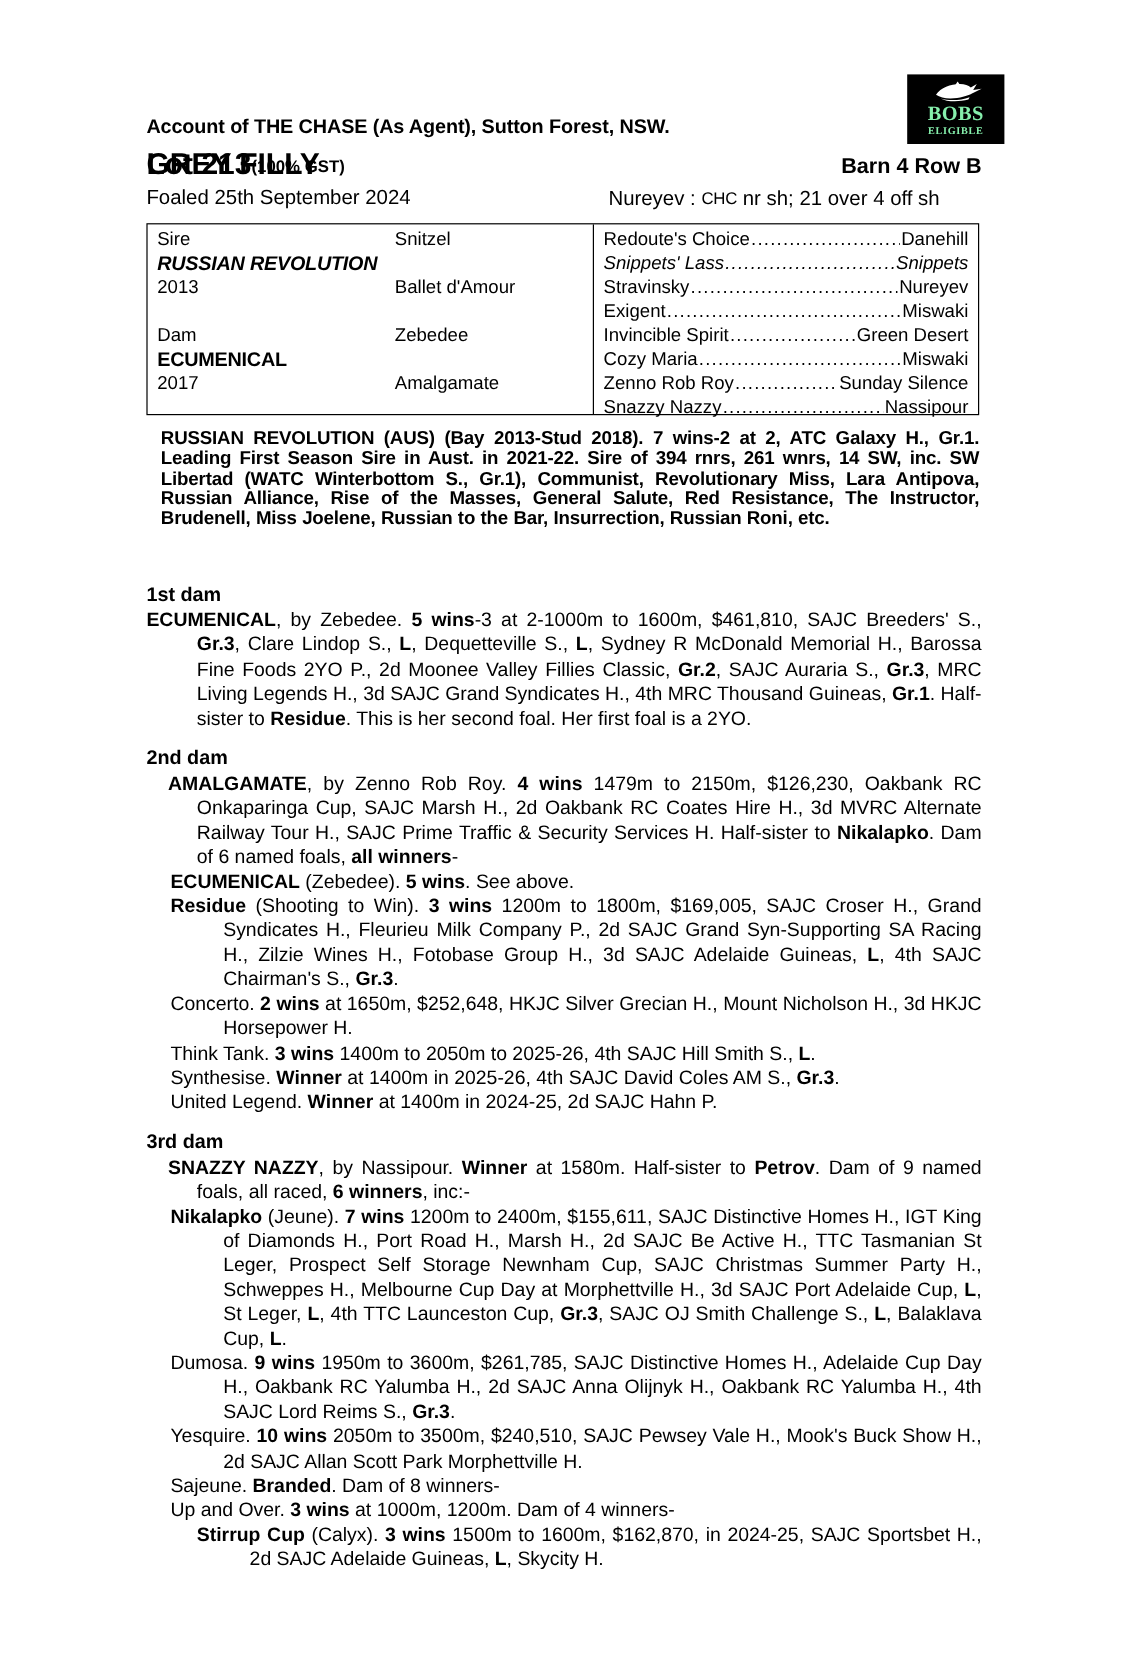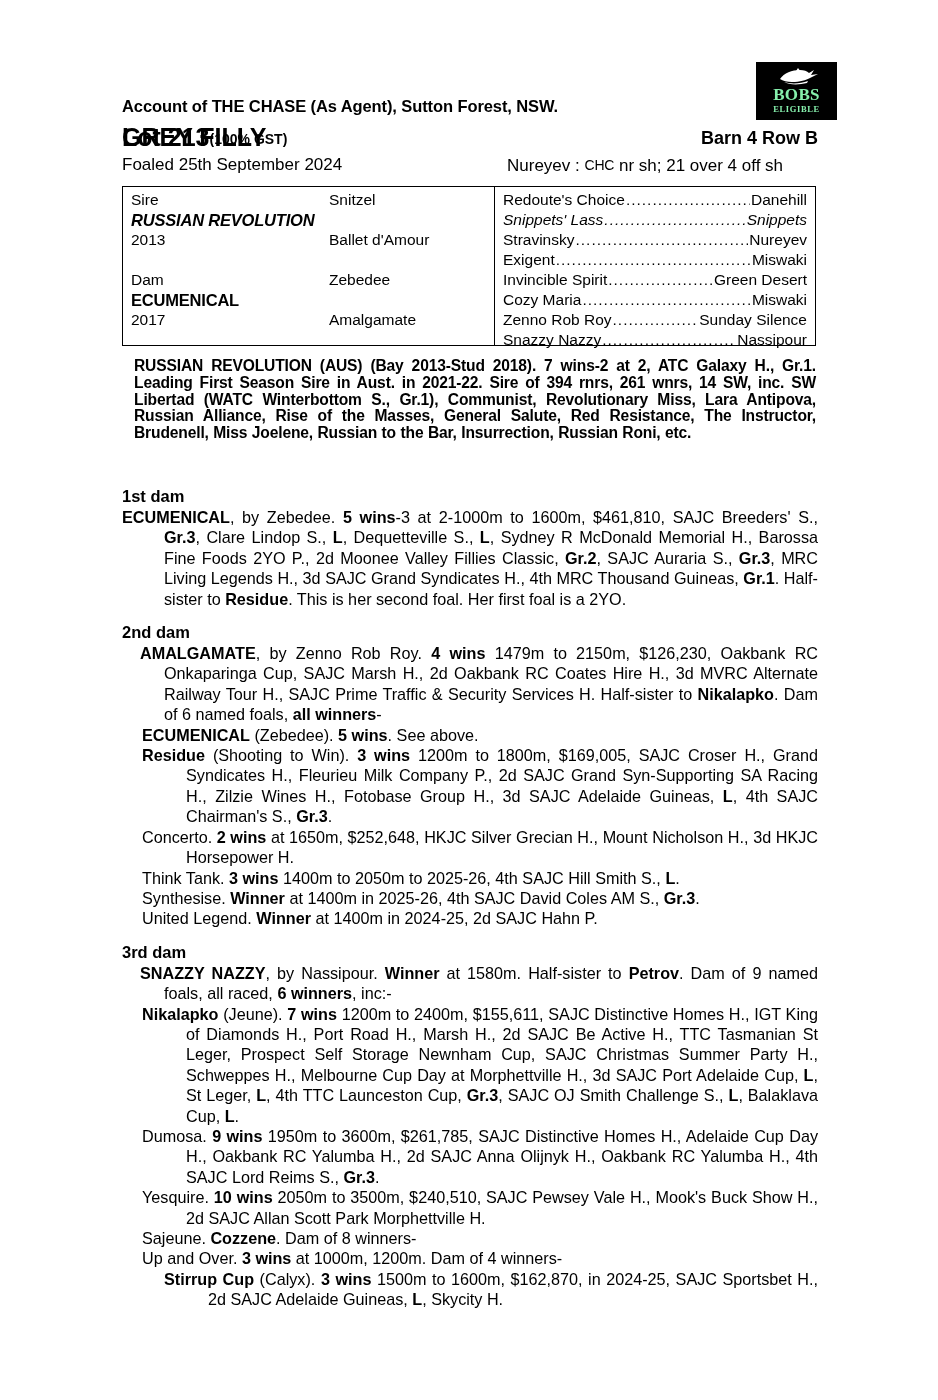--- a/index.html
+++ b/index.html
@@ -332,18 +332,18 @@
     <p class="entry hang3">Concerto. <b>2 wins</b> at 1650m, $252,648, HKJC Silver Grecian H., Mount Nicholson H., 3d HKJC Horsepower H.</p>
     <p class="entry hang3 flat">Think Tank. <b>3 wins</b> 1400m to 2050m to 2025-26, 4th SAJC Hill Smith S., <b>L</b>.</p>
     <p class="entry hang3 flat">Synthesise. <b>Winner</b> at 1400m in 2025-26, 4th SAJC David Coles AM S., <b>Gr.3</b>.</p>
     <p class="entry hang3 flat">United Legend. <b>Winner</b> at 1400m in 2024-25, 2d SAJC Hahn P.</p>
 
     <div class="dam-head">3rd dam</div>
     <p class="entry hang2"><b>SNAZZY NAZZY</b>, by Nassipour. <b>Winner</b> at 1580m. Half-sister to <b>Petrov</b>. Dam of 9 named foals, all raced, <b>6 winners</b>, inc:-</p>
     <p class="entry hang3"><b>Nikalapko</b> (Jeune). <b>7 wins</b> 1200m to 2400m, $155,611, SAJC Distinctive Homes H., IGT King of Diamonds H., Port Road H., Marsh H., 2d SAJC Be Active H., TTC Tasmanian St Leger, Prospect Self Storage Newnham Cup, SAJC Christmas Summer Party H., Schweppes H., Melbourne Cup Day at Morphettville H., 3d SAJC Port Adelaide Cup, <b>L</b>, St Leger, <b>L</b>, 4th TTC Launceston Cup, <b>Gr.3</b>, SAJC OJ Smith Challenge S., <b>L</b>, Balaklava Cup, <b>L</b>.</p>
     <p class="entry hang3">Dumosa. <b>9 wins</b> 1950m to 3600m, $261,785, SAJC Distinctive Homes H., Adelaide Cup Day H., Oakbank RC Yalumba H., 2d SAJC Anna Olijnyk H., Oakbank RC Yalumba H., 4th SAJC Lord Reims S., <b>Gr.3</b>.</p>
     <p class="entry hang3">Yesquire. <b>10 wins</b> 2050m to 3500m, $240,510, SAJC Pewsey Vale H., Mook's Buck Show H., 2d SAJC Allan Scott Park Morphettville H.</p>
-    <p class="entry hang3 flat">Sajeune. <b>Cozzene</b>. Dam of 8 winners-</p>
+    <p class="entry hang3 flat">Sajeune. <b>Branded</b>. Dam of 8 winners-</p>
     <p class="entry hang3 flat">Up and Over. <b>3 wins</b> at 1000m, 1200m. Dam of 4 winners-</p>
     <p class="entry hang4"><b>Stirrup Cup</b> (Calyx). <b>3 wins</b> 1500m to 1600m, $162,870, in 2024-25, SAJC Sportsbet H., 2d SAJC Adelaide Guineas, <b>L</b>, Skycity H.</p>
 
   </div>
 </div>
 
 </body></html>

